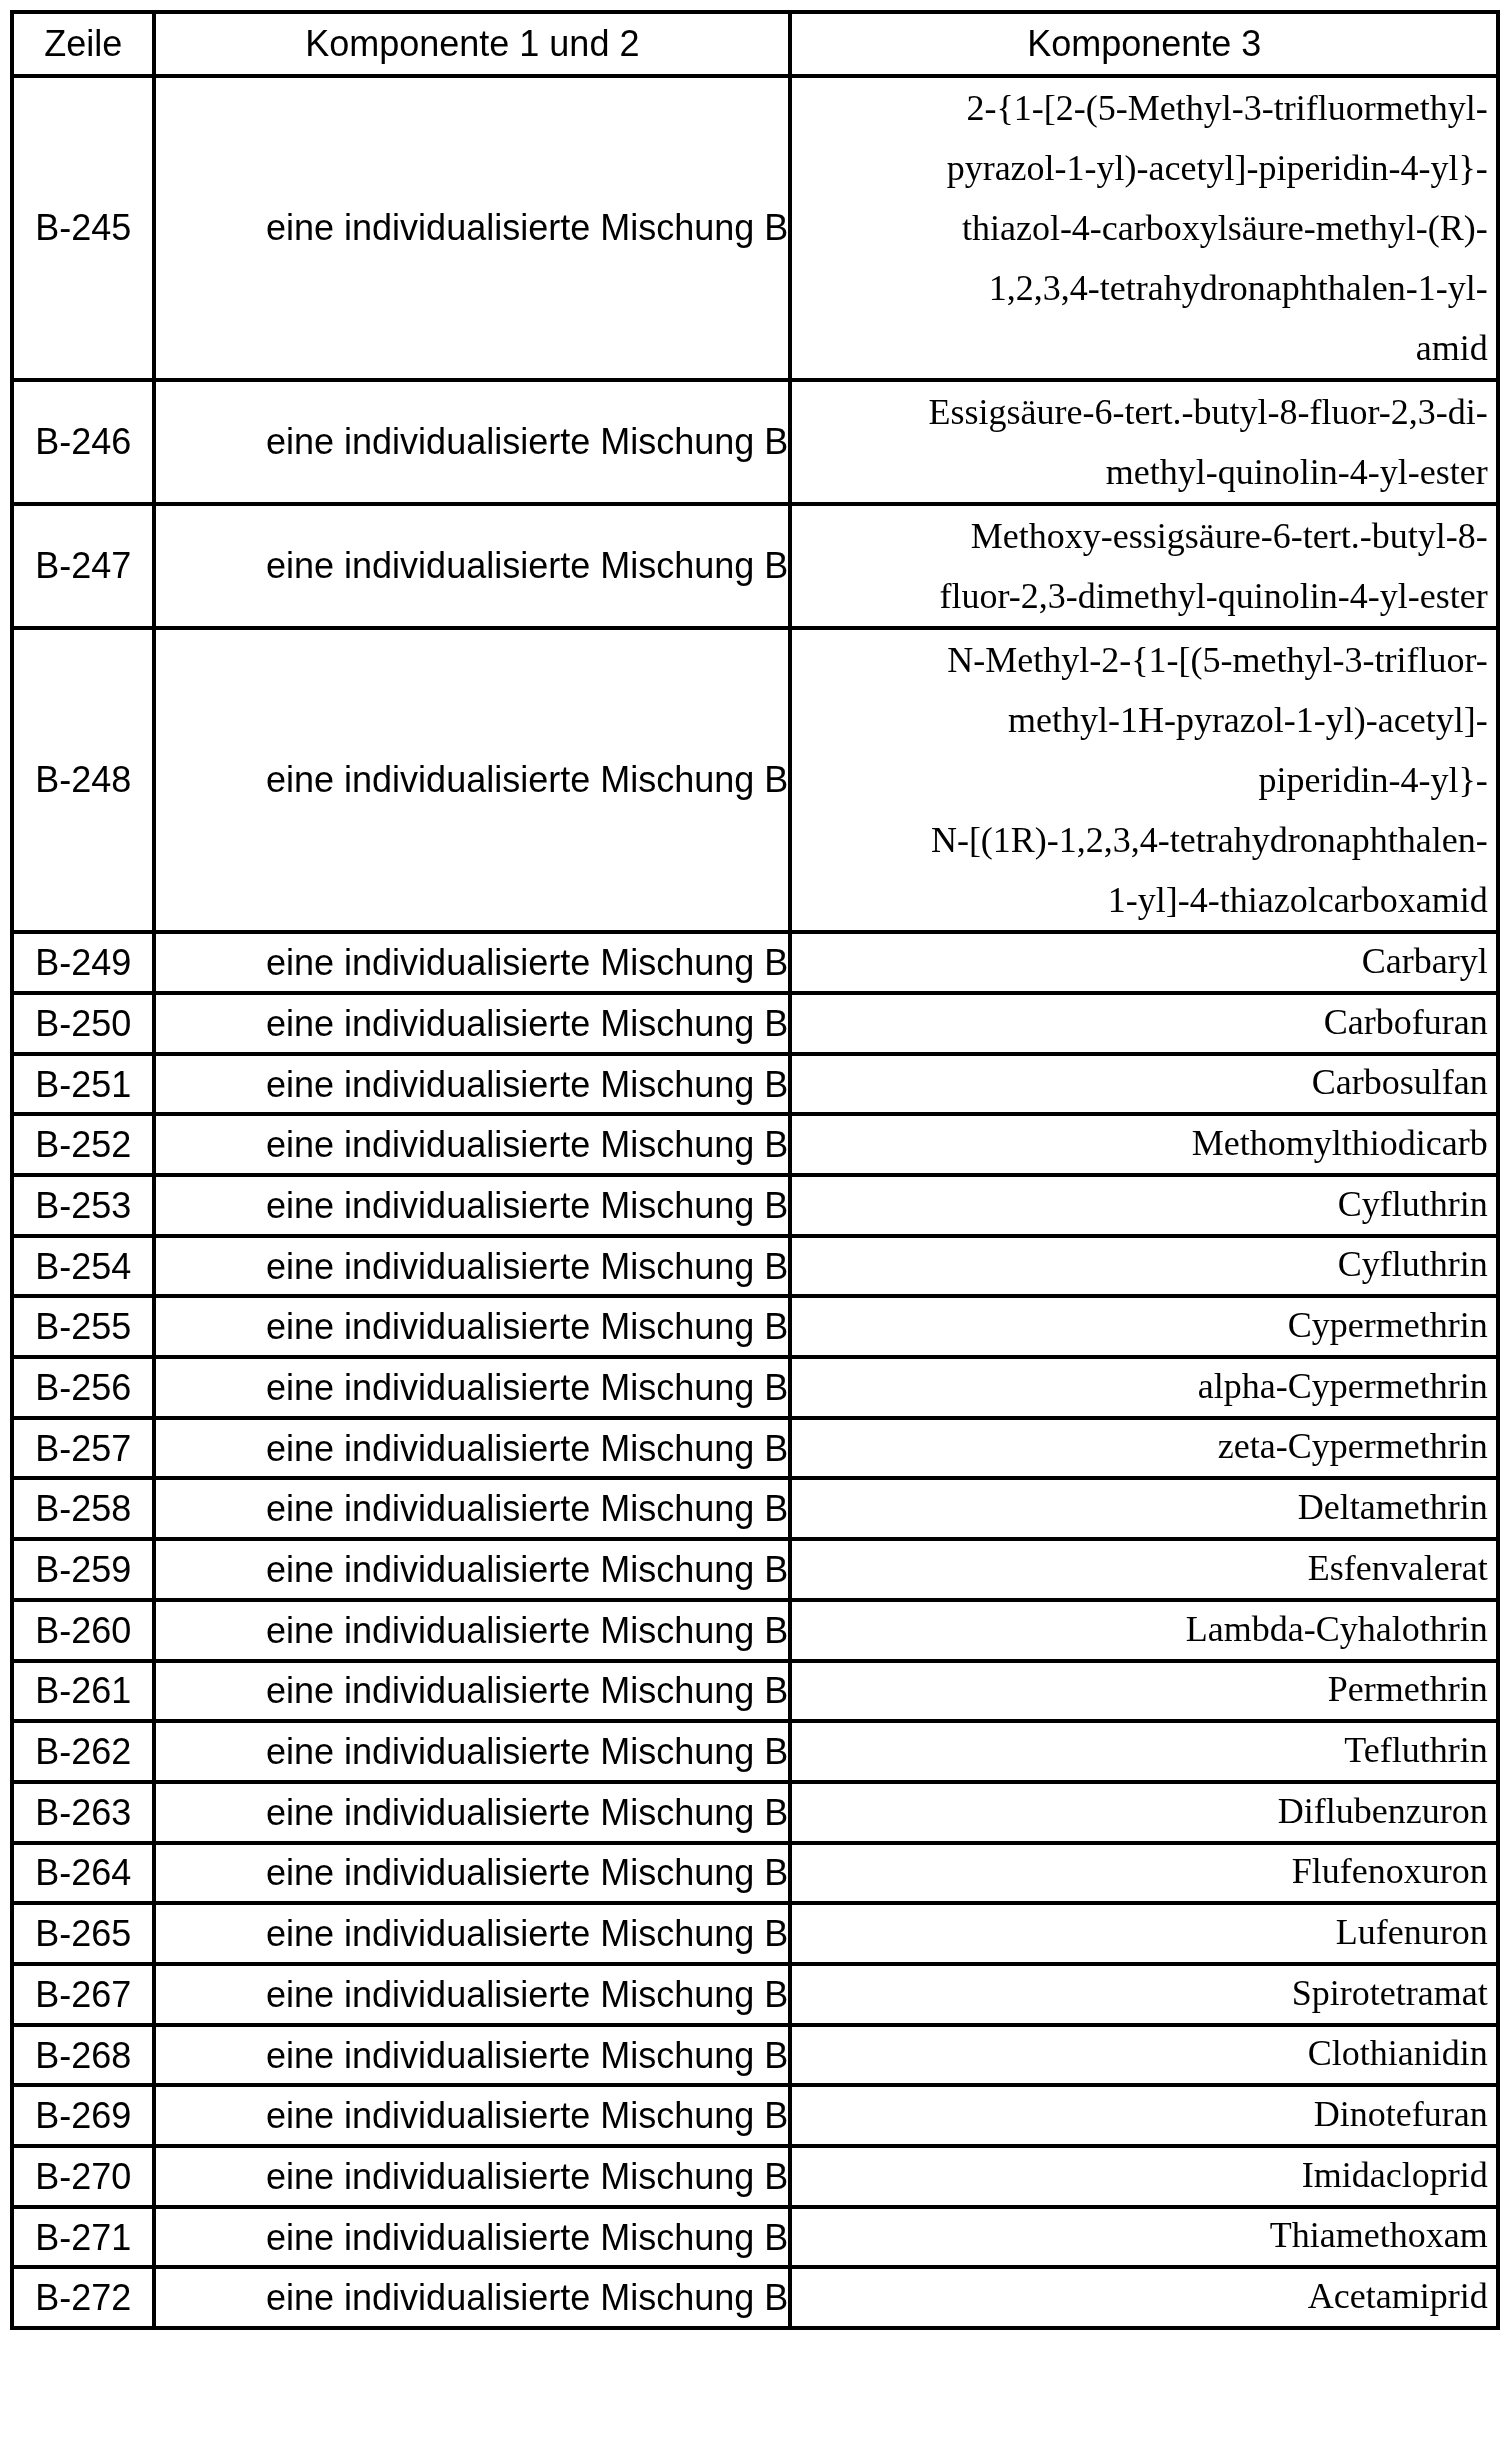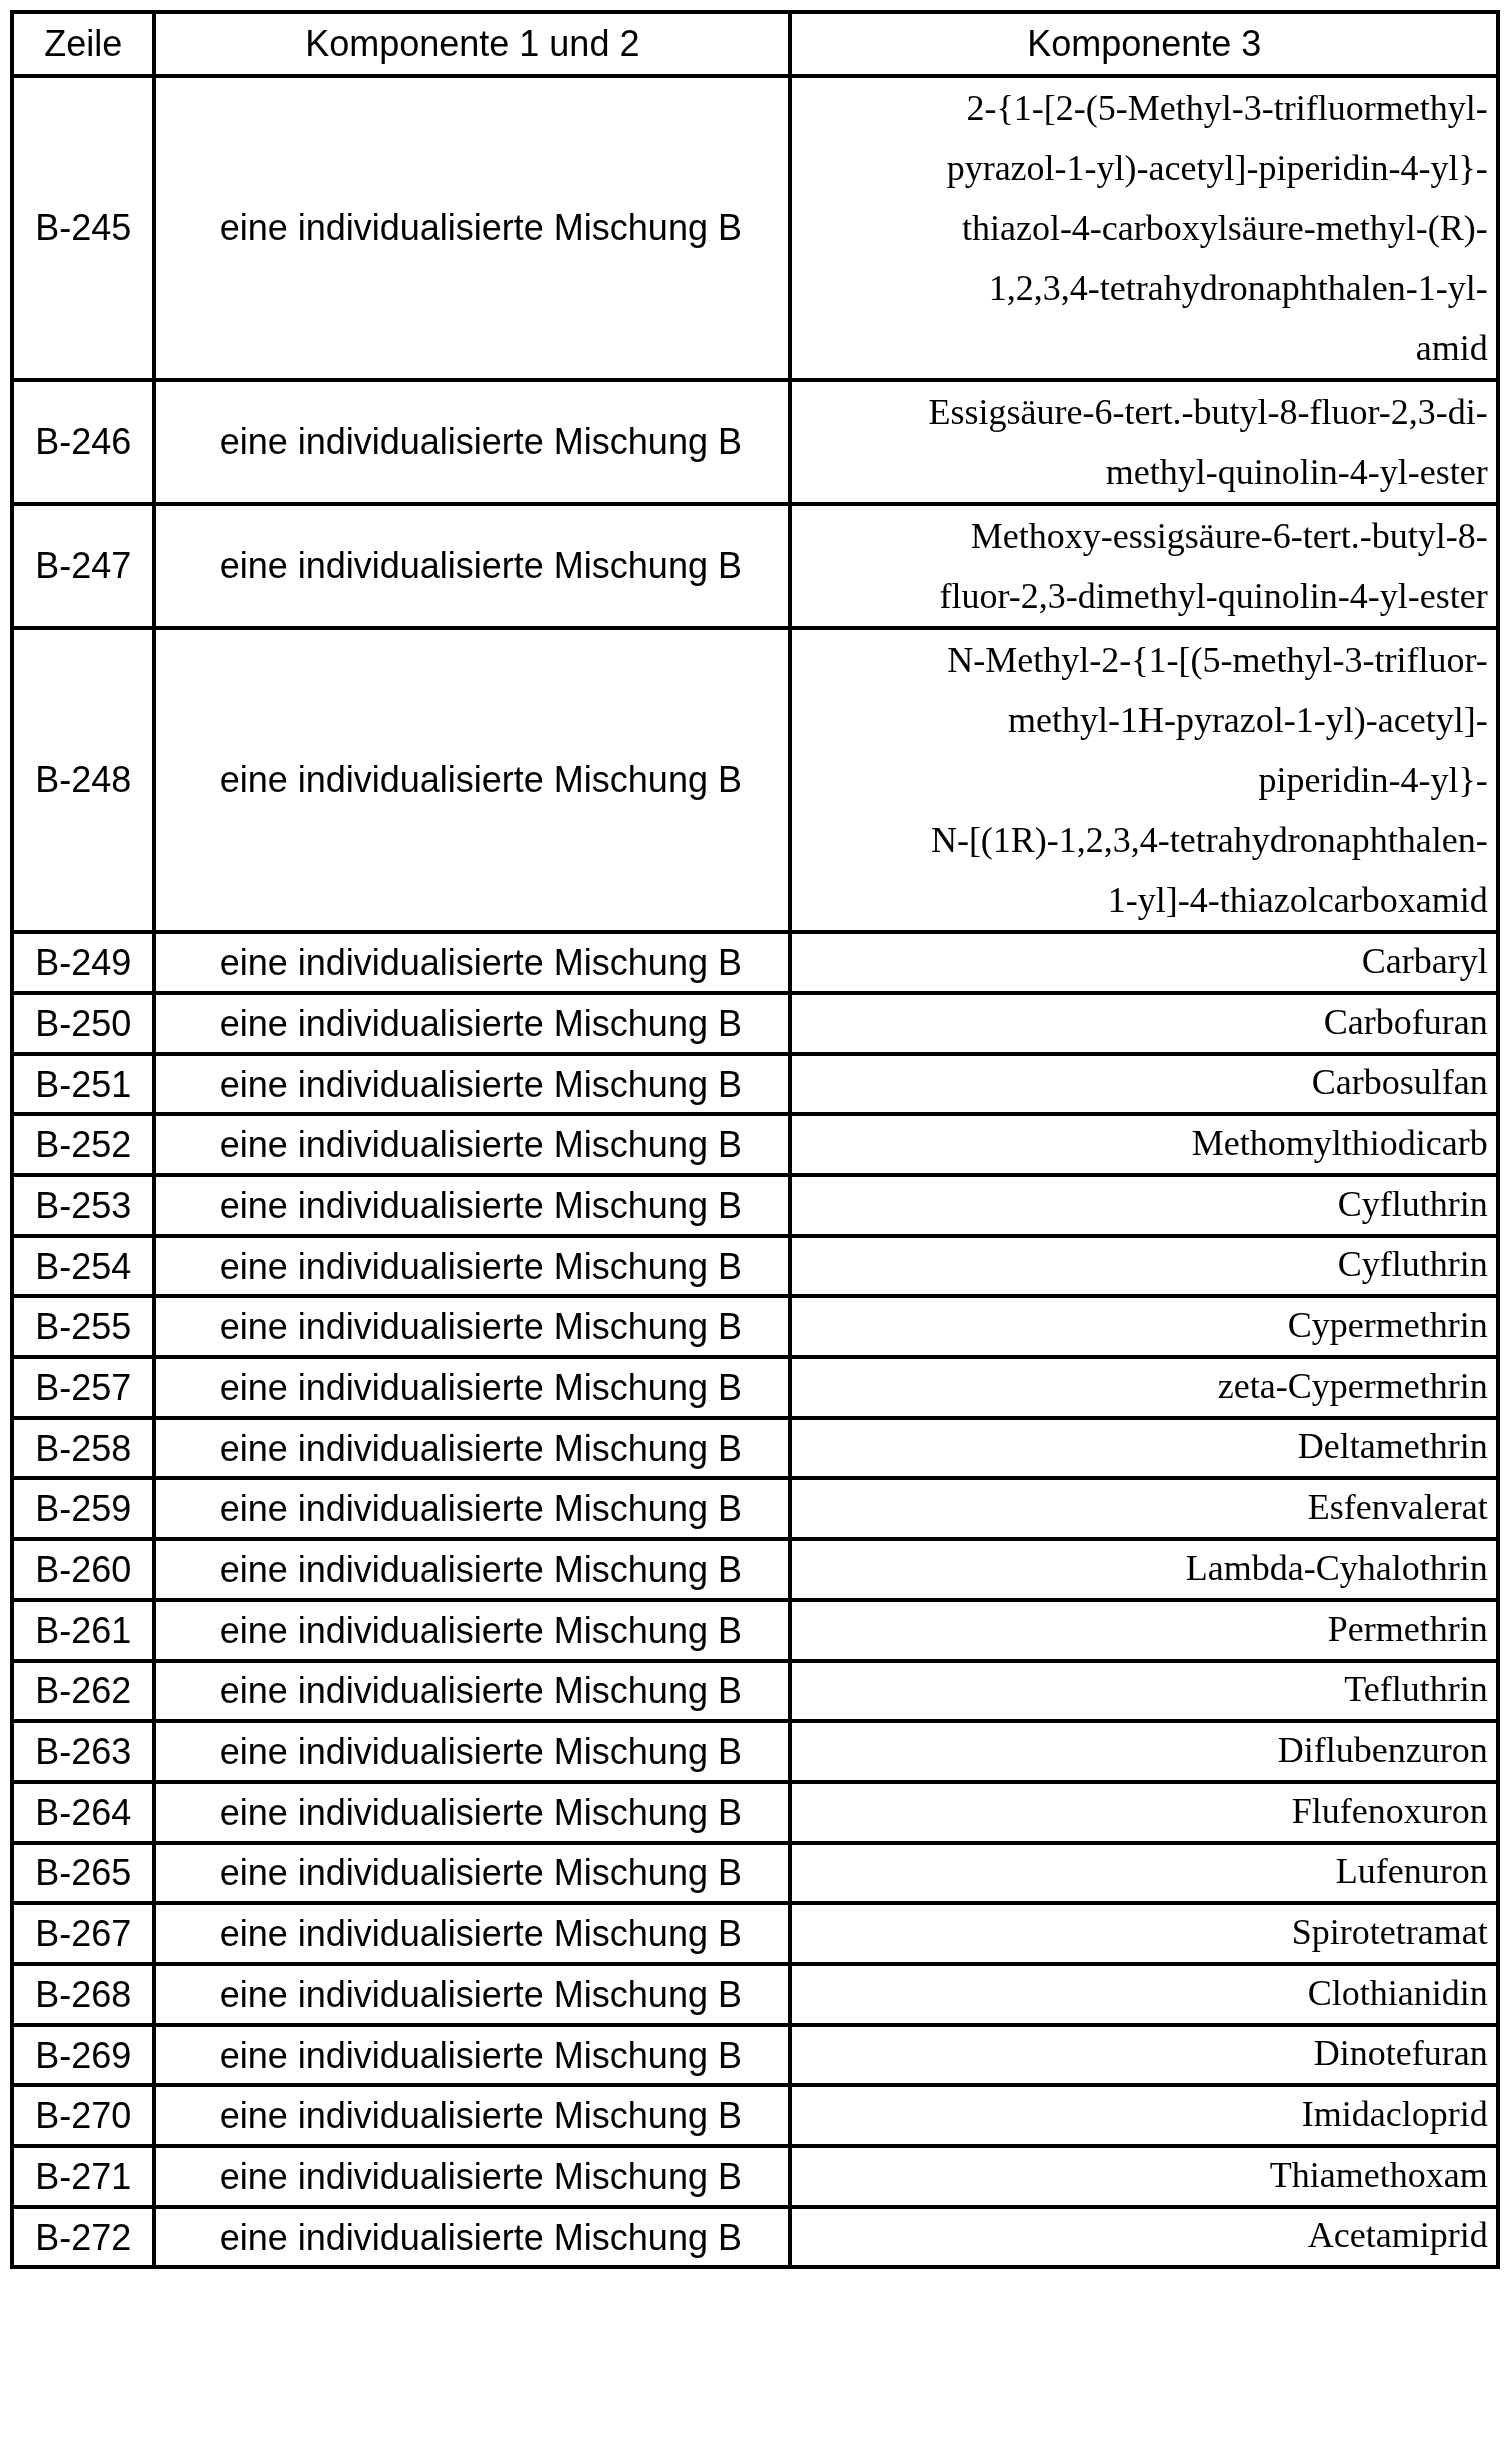--- a/index.html
+++ b/index.html
@@ -37,21 +37,21 @@
     }
     .doc-table thead th {
       height: 55px;
       text-align: center;
     }
     .doc-table td.zeile {
       text-align: center;
     }
     .doc-table td.k12 {
       padding-left: 17px;
-      text-align: center;
+      text-align: right;
       white-space: nowrap;
     }
     .doc-table td.k3 {
       padding-left: 19px;
       padding-right: 8.6px;
       text-align: right;
       font-family: Liberation Serif, serif;
     }
     .doc-table tr.single td {
       height: 55px;
@@ -149,20 +149,25 @@
         <td class="zeile">B-254</td>
         <td class="k12">eine individualisierte Mischung B</td>
         <td class="k3">Cyfluthrin</td>
       </tr>
     <tr class="single">
         <td class="zeile">B-255</td>
         <td class="k12">eine individualisierte Mischung B</td>
         <td class="k3">Cypermethrin</td>
       </tr>
     <tr class="single">
+        <td class="zeile">B-256</td>
+        <td class="k12">eine individualisierte Mischung B</td>
+        <td class="k3">alpha-Cypermethrin</td>
+      </tr>
+    <tr class="single">
         <td class="zeile">B-257</td>
         <td class="k12">eine individualisierte Mischung B</td>
         <td class="k3">zeta-Cypermethrin</td>
       </tr>
     <tr class="single">
         <td class="zeile">B-258</td>
         <td class="k12">eine individualisierte Mischung B</td>
         <td class="k3">Deltamethrin</td>
       </tr>
     <tr class="single">

